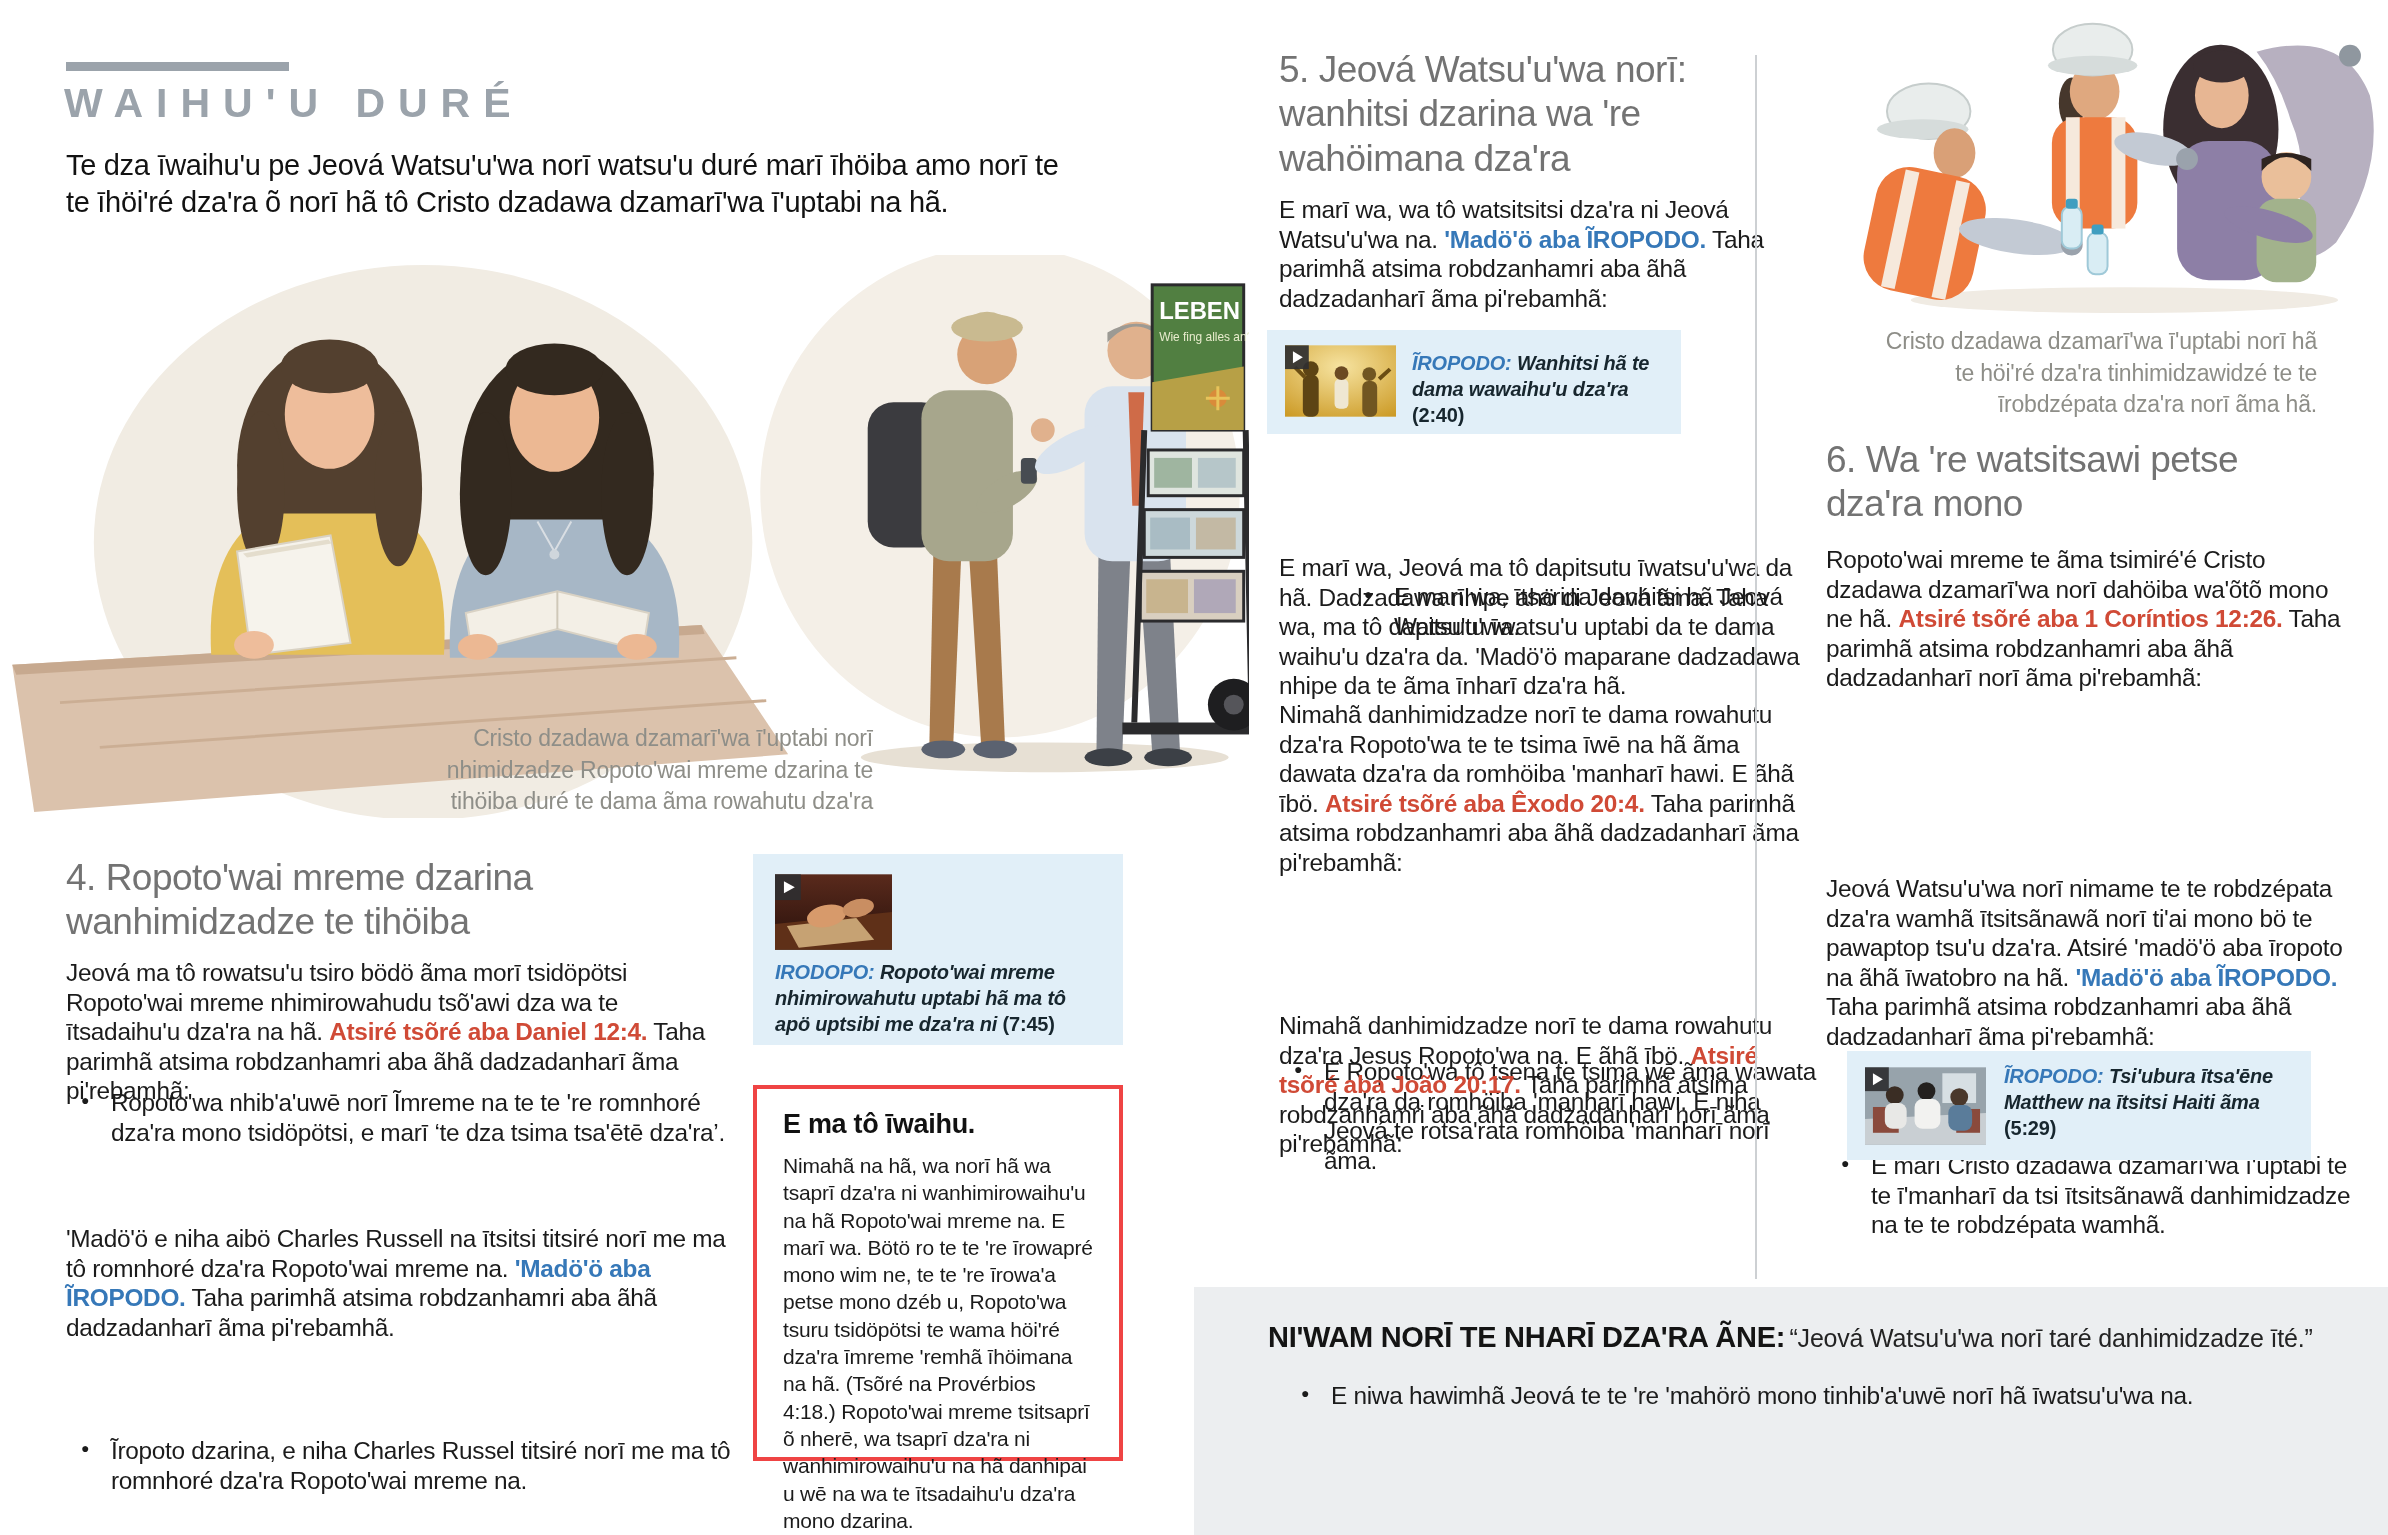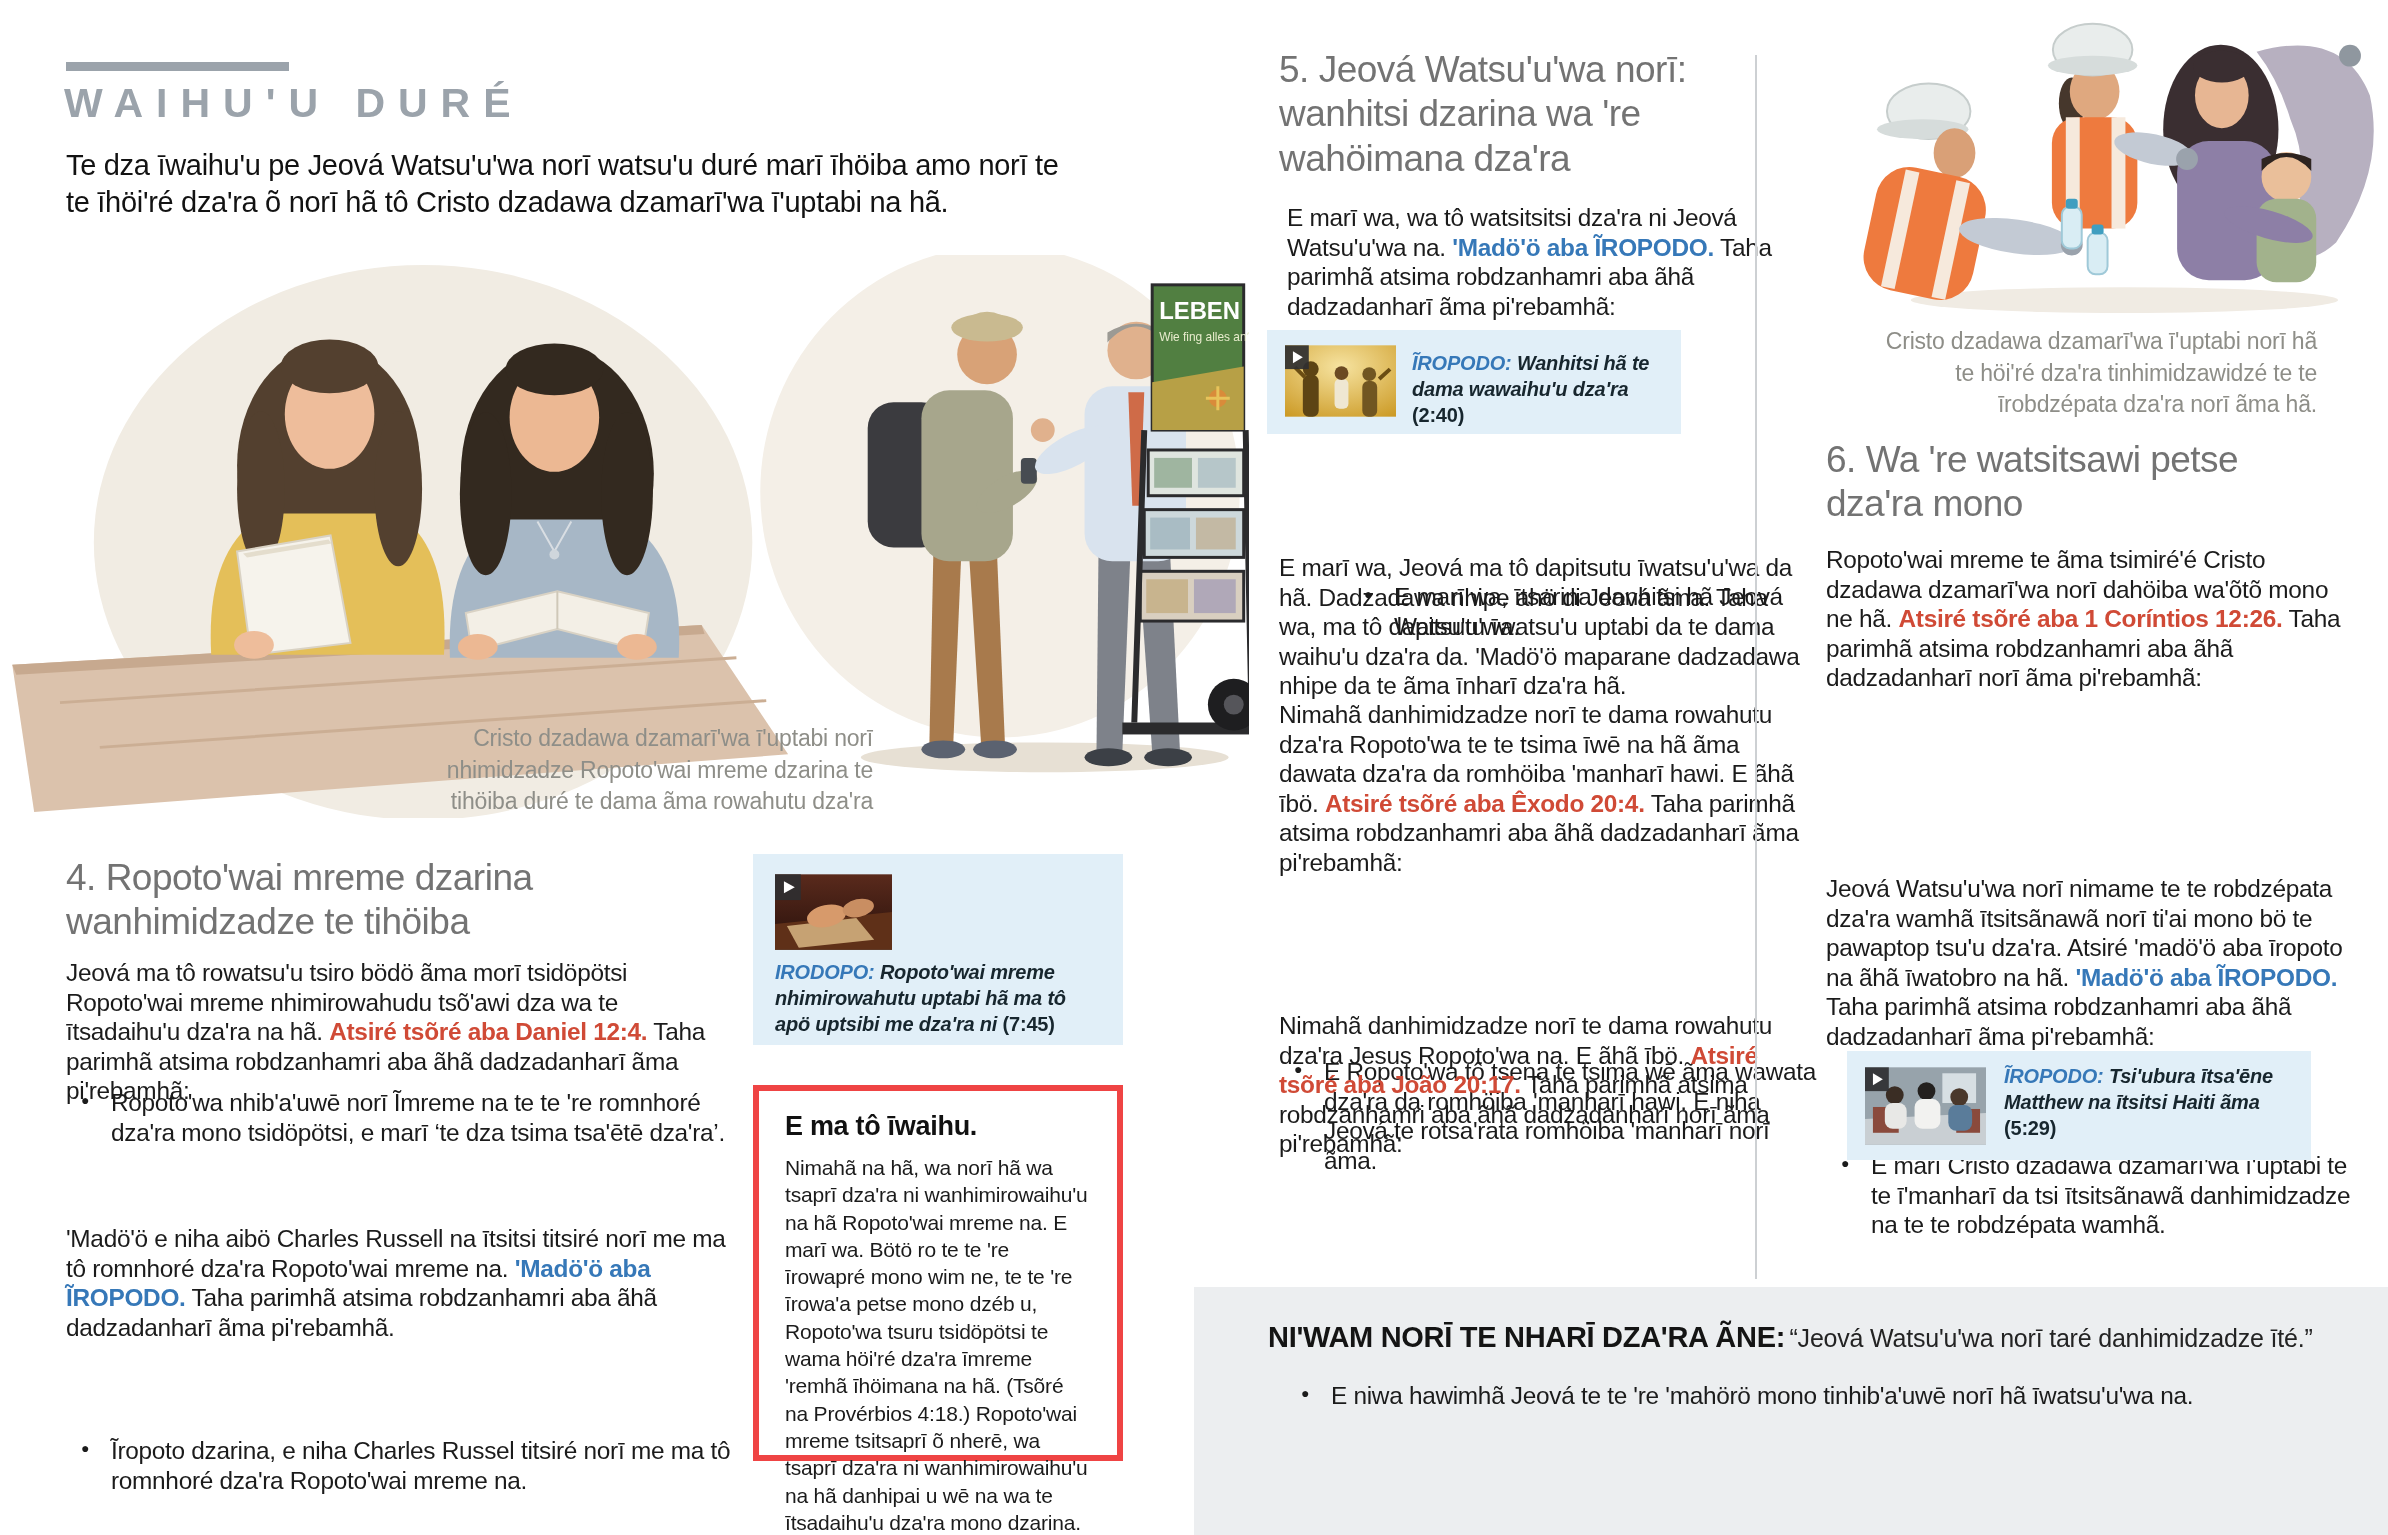--- a/index.html
+++ b/index.html
@@ -15,21 +15,21 @@
   .ref{color:#d04a36;font-weight:bold;cursor:pointer;}
   .blue{color:#3678b8;font-weight:bold;cursor:pointer;}
   .bullet{padding-left:37px;position:relative;}
   .bullet::before{content:"●";position:absolute;left:7px;top:4px;font-size:14px;color:#1b1b1b;}
   .vbox{background:#e1eff8;}
   .vtext{font-size:20px;font-weight:bold;font-style:italic;line-height:1.3;color:#17262e;letter-spacing:-0.2px;}
   .vlabel{color:#3678b8;}
   .vdur{font-style:normal;}
   .thumb{position:absolute;cursor:pointer;}
   .thumb svg{display:block;width:100%;height:100%;}
-  .infobox{background:#fff;border:6px solid #ef4444;box-sizing:border-box;padding:20px 26px;}
+  .infobox{background:#fff;border:4px solid #ef4444;box-sizing:border-box;padding:20px 26px;}
   .infobox-title{font-size:27px;font-weight:bold;color:#111;margin:0 0 12px 0;letter-spacing:-0.3px;}
   .infobox-body{font-size:21px;line-height:1.3;color:#1b1b1b;letter-spacing:-0.2px;}
   .vrule{background:#cdd0d3;}
   .band{background:#eceef0;}
   .band-h{font-size:29px;font-weight:bold;color:#141414;letter-spacing:-0.3px;}
   .band-q{font-size:25px;color:#232323;letter-spacing:-0.2px;}
 </style>
 </head>
 <body>
 
@@ -162,21 +162,21 @@
       <span class="vdur">(7:45)</span>
     </div>
   </div>
 
   <div class="abs infobox" style="left:753px;top:1085px;width:370px;height:376px">
     <div class="infobox-title">E ma tô īwaihu.</div>
     <div class="infobox-body">Nimahã na hã, wa norī hã wa tsaprī dza'ra ni wanhimirowaihu'u na hã Ropoto'wai mreme na. E marī wa. Bötö ro te te 're īrowapré mono wim ne, te te 're īrowa'a petse mono dzéb u, Ropoto'wa tsuru tsidöpötsi te wama höi'ré dza'ra īmreme 'remhã īhöimana na hã. (Tsõré na Provérbios 4:18.) Ropoto'wai mreme tsitsaprī õ nherē, wa tsaprī dza'ra ni wanhimirowaihu'u na hã danhipai u wē na wa te ītsadaihu'u dza'ra mono dzarina.</div>
   </div>
 
   <h2 class="abs heading" style="left:1279px;top:48px;width:517px;margin:0">5. Jeová Watsu'u'wa norī: wanhitsi dzarina wa 're wahöimana dza'ra</h2>
-  <p class="abs body" style="left:1279px;top:195px;width:529px;margin:8px">
+  <p class="abs body" style="left:1279px;top:195px;width:529px;margin:0">
     <span>E marī wa, wa tô watsitsitsi dza'ra ni Jeová Watsu'u'wa na. </span><span class="blue">'Madö'ö aba ĨROPODO.</span><span> Taha parimhã atsima robdzanhamri aba ãhã dadzadanharī ãma pi'rebamhã:</span>
   </p>
 
   <div class="abs vbox" style="left:1267px;top:330px;width:414px;height:104px">
     <div class="thumb" style="left:18px;top:15px;width:111px;height:72px">
       <svg viewBox="0 0 112 72">
         <defs>
             <radialGradient id="g2" cx="0.5" cy="0.3" r="0.9">
           <stop offset="0" stop-color="#f6e3a0"></stop>
               <stop offset="1" stop-color="#c9951d"></stop>

